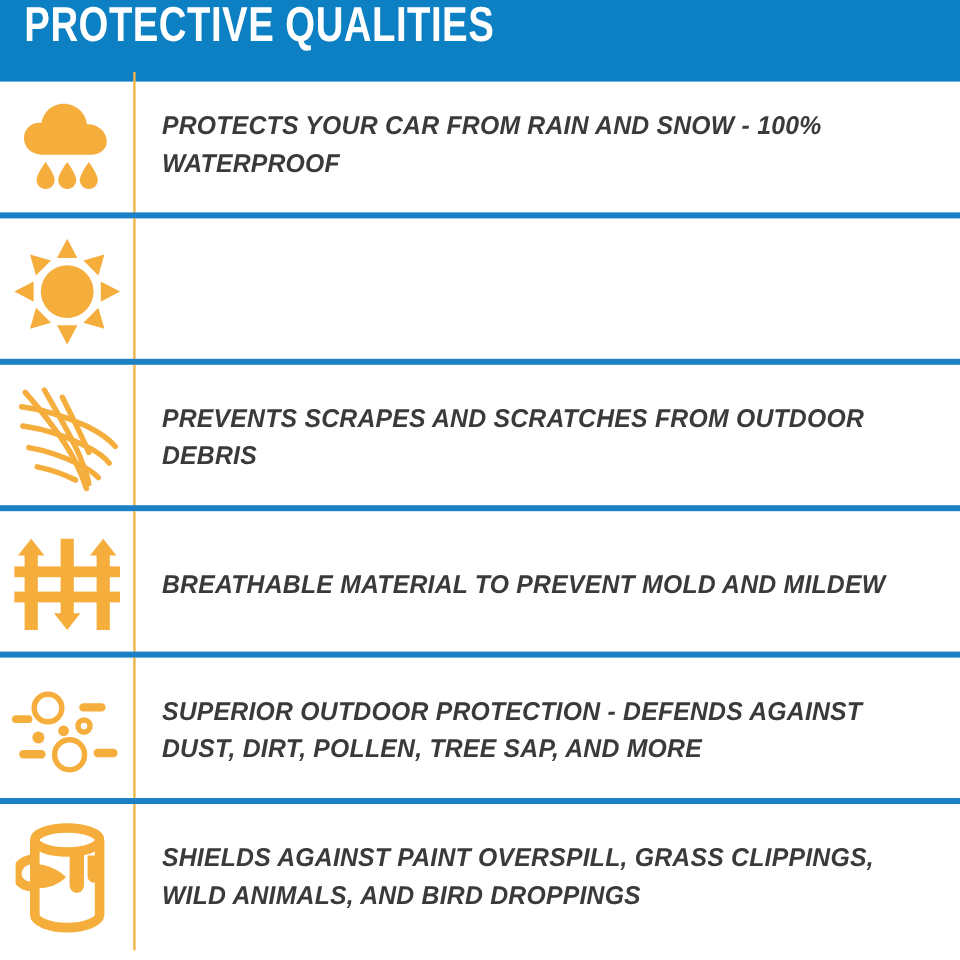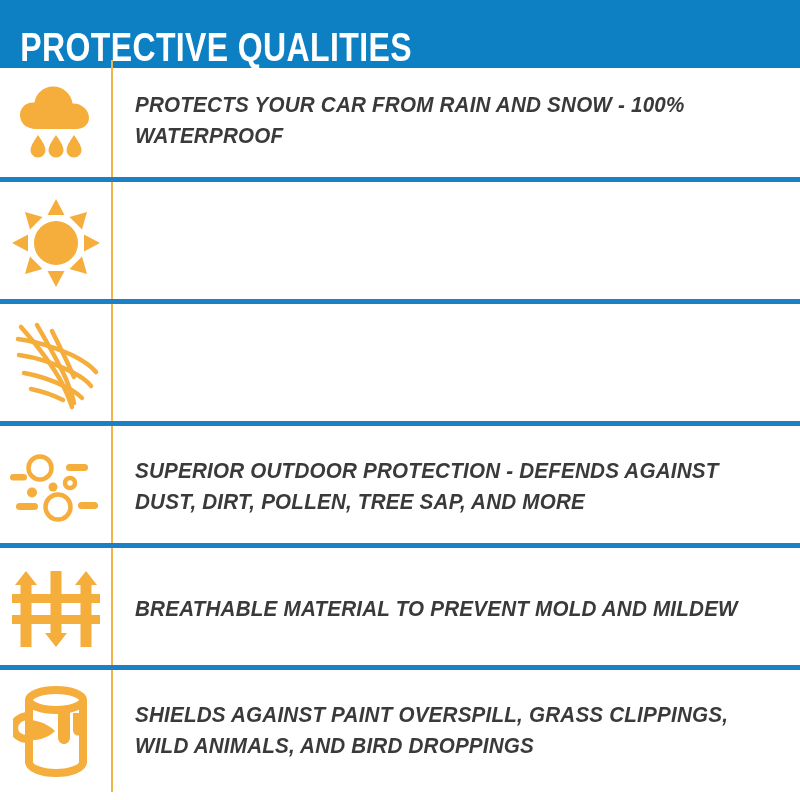--- a/index.html
+++ b/index.html
@@ -23,21 +23,21 @@
 
   
   .header-bar {
     position: absolute;
     left: 0;
     top: 0;
     width: 800px;
     height: 68px;
     background: #0d80c4;
     display: flex;
-    align-items: flex-end;
+    align-items: flex-start;
   }
   .header-title {
     color: #ffffff;
     font-family: "Liberation Sans", sans-serif;
     font-weight: bold;
     font-size: 41px;
     letter-spacing: 0.5px;
     line-height: 1;
     padding-left: 26px;
     transform: scaleX(0.78);
@@ -160,20 +160,46 @@
             <path d="M27 8 C36 24 47 42 56 62 C60 72 63 80 64 86"></path>
             <path d="M42 14 C49 28 57 44 64 60"></path>
             <path d="M8 22 C24 24 44 30 62 38 C74 44 82 50 86 55"></path>
             <path d="M9 38 C24 40 44 46 62 55 C72 60 78 65 81 69"></path>
             <path d="M14 56 C26 58 42 63 56 70 C64 74 69 78 72 81"></path>
             <path d="M21 72 C31 74 43 78 53 83"></path>
           </g>
         </svg>
         <div class="vrule"></div>
       </div>
+      <div class="text-cell">
+        <div class="row-text">PREVENTS SCRAPES AND SCRATCHES FROM OUTDOOR DEBRIS</div>
+      </div>
+      <div class="row-divider"></div>
+    </div>
+
+    <div class="row">
+      <div class="icon-cell">
+        <svg width="92" height="92" viewBox="0 0 92 92" aria-hidden="true">
+          <g fill="#f5ad3c">
+
+            <path d="M16 8 L27 22 L21.5 22 L21.5 84 L10.5 84 L10.5 22 L5 22 Z"></path>
+
+            <path d="M46 84 L35 70 L40.5 70 L40.5 8 L51.5 8 L51.5 70 L57 70 Z"></path>
+
+            <path d="M76 8 L87 22 L81.5 22 L81.5 84 L70.5 84 L70.5 22 L65 22 Z"></path>
+
+            <rect x="2" y="31" width="88" height="9"></rect>
+            <rect x="2" y="52" width="88" height="9"></rect>
+          </g>
+        </svg>
+        <div class="vrule"></div>
+      </div>
+      <div class="text-cell">
+        <div class="row-text">BREATHABLE MATERIAL TO PREVENT MOLD AND MILDEW</div>
+      </div>
       <div class="row-divider"></div>
     </div>
 
     <div class="row">
       <div class="icon-cell">
         <svg width="96" height="80" viewBox="0 0 96 80" aria-hidden="true">
           <g fill="none" stroke="#f5ad3c" stroke-width="4.5">
             <circle cx="32" cy="21" r="11.5"></circle>
             <circle cx="50" cy="60" r="12.5"></circle>
             <circle cx="62" cy="36" r="5"></circle>
@@ -188,43 +214,20 @@
           </g>
         </svg>
         <div class="vrule"></div>
       </div>
       <div class="text-cell">
         <div class="row-text">SUPERIOR OUTDOOR PROTECTION - DEFENDS AGAINST DUST, DIRT, POLLEN, TREE SAP, AND MORE</div>
       </div>
       <div class="row-divider"></div>
     </div>
 
-    <div class="row">
-      <div class="icon-cell">
-        <svg width="92" height="92" viewBox="0 0 92 92" aria-hidden="true">
-          <g fill="#f5ad3c">
-
-            <path d="M16 8 L27 22 L21.5 22 L21.5 84 L10.5 84 L10.5 22 L5 22 Z"></path>
-
-            <path d="M46 84 L35 70 L40.5 70 L40.5 8 L51.5 8 L51.5 70 L57 70 Z"></path>
-
-            <path d="M76 8 L87 22 L81.5 22 L81.5 84 L70.5 84 L70.5 22 L65 22 Z"></path>
-
-            <rect x="2" y="31" width="88" height="9"></rect>
-            <rect x="2" y="52" width="88" height="9"></rect>
-          </g>
-        </svg>
-        <div class="vrule"></div>
-      </div>
-      <div class="text-cell">
-        <div class="row-text">BREATHABLE MATERIAL TO PREVENT MOLD AND MILDEW</div>
-      </div>
-      <div class="row-divider"></div>
-    </div>
-
     <div class="row last">
       <div class="icon-cell">
         <svg width="86" height="98" viewBox="0 0 86 98" aria-hidden="true">
           <g fill="none" stroke="#f5ad3c" stroke-width="8" stroke-linejoin="round">
 
             <path d="M16 18 L16 80 C16 86 28 91 43 91 C58 91 70 86 70 80 L70 18"></path>
 
             <ellipse cx="43" cy="18" rx="27" ry="10"></ellipse>
 
             <path d="M16 34 C6 34 1 40 1 46 C1 52 6 57 15 57"></path>

